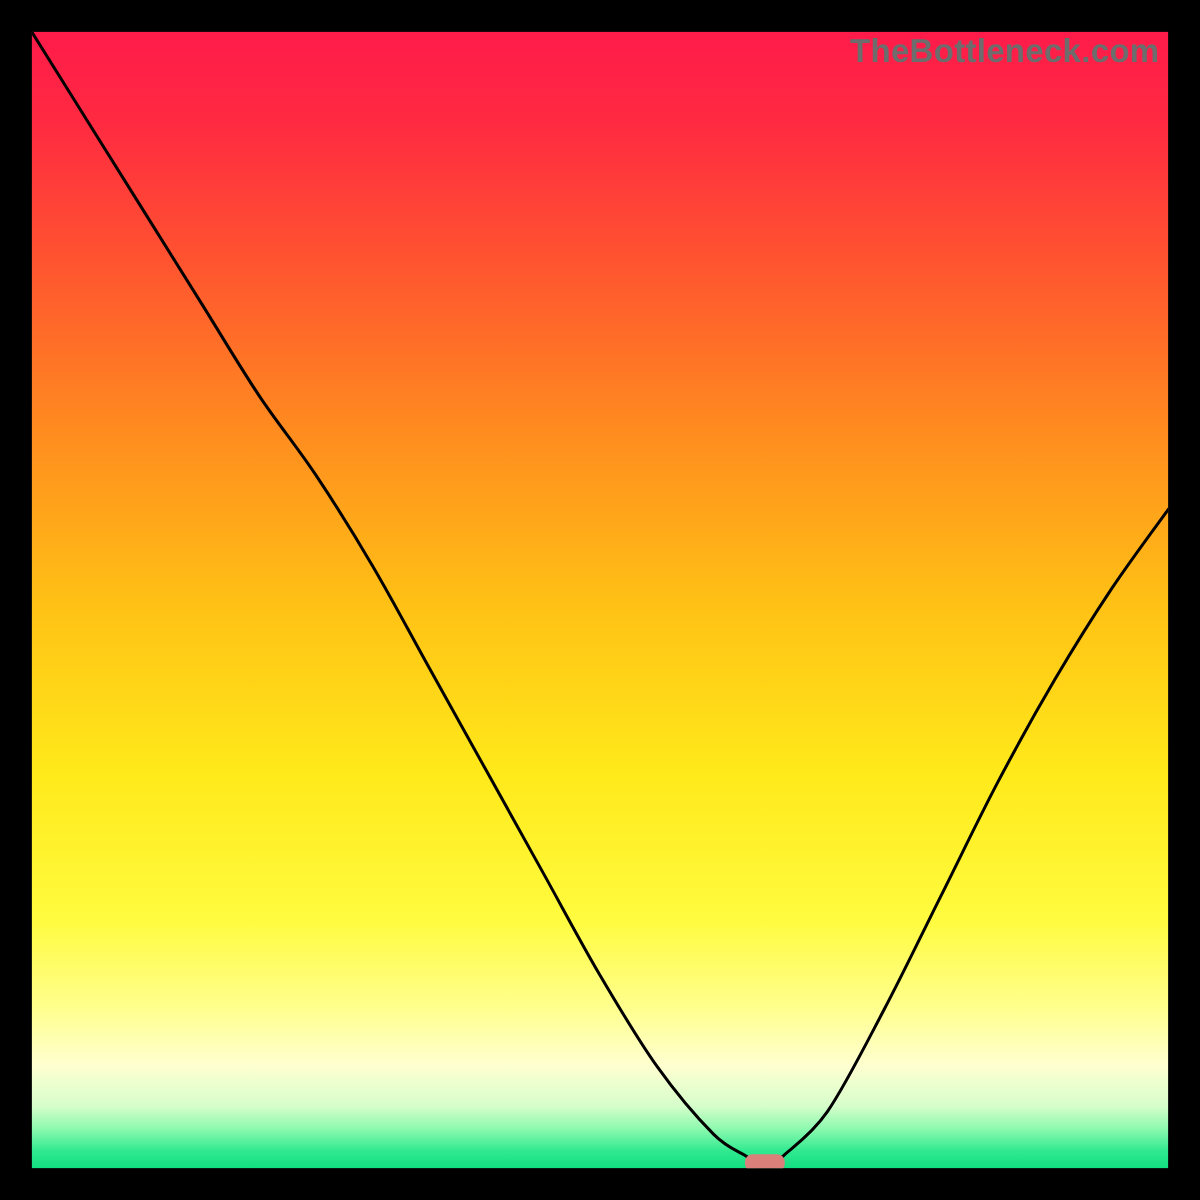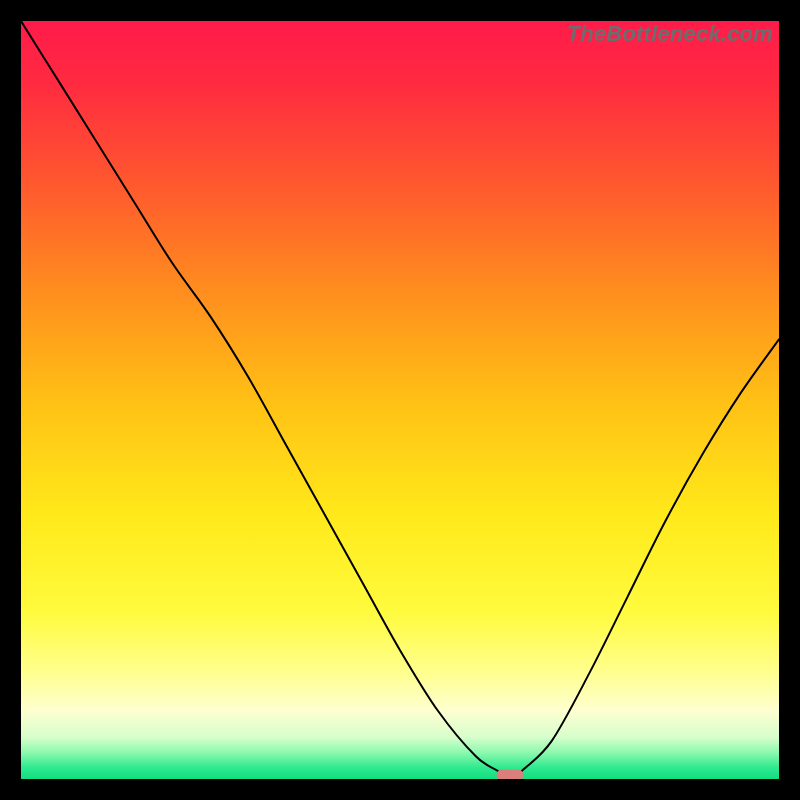--- a/index.html
+++ b/index.html
@@ -10,21 +10,20 @@
     background: #000;
     overflow: hidden;
   }
   .frame {
     position: absolute;
     left: 0;
     top: 0;
     width: 800px;
     height: 748px;
     background: #000;
-    font-style: italic;
   }
   .plot {
     position: absolute;
     left: 21px;
     top: 21px;
     width: 758px;
     height: 758px;
     overflow: hidden;
   }
   .watermark {

